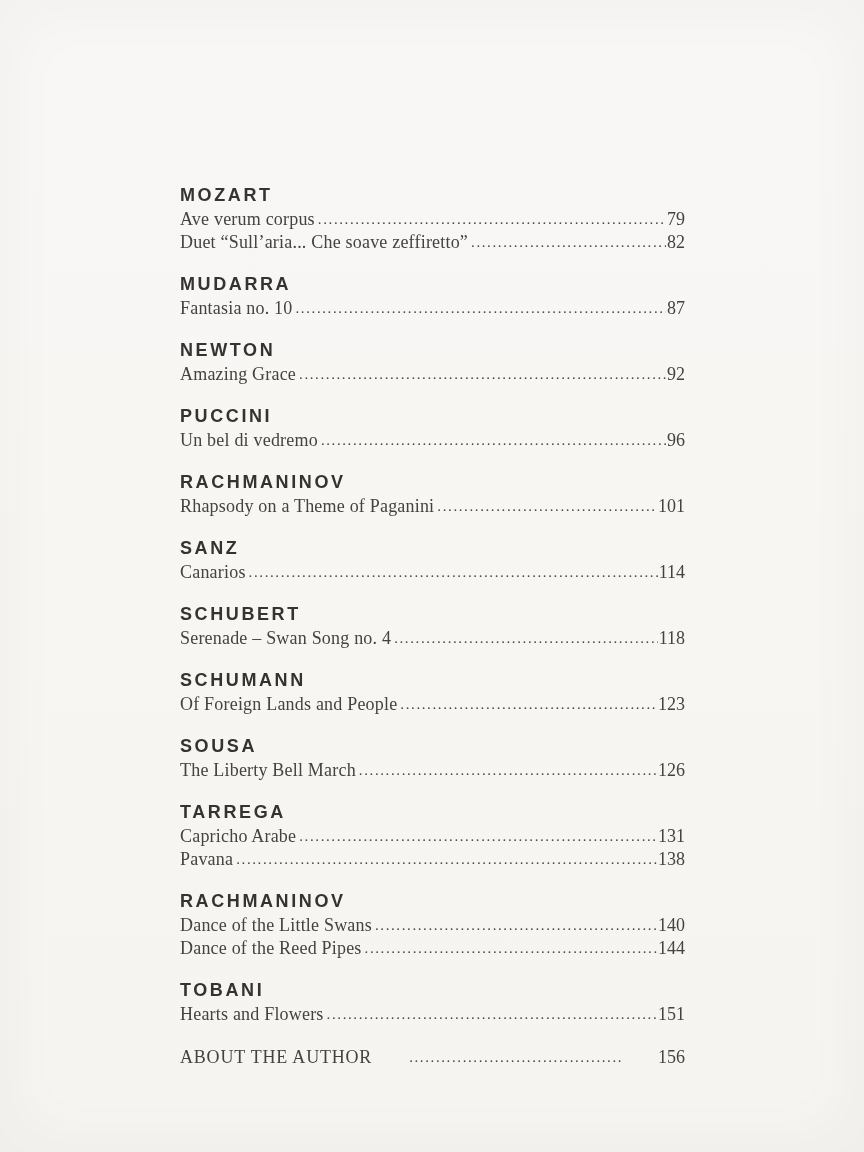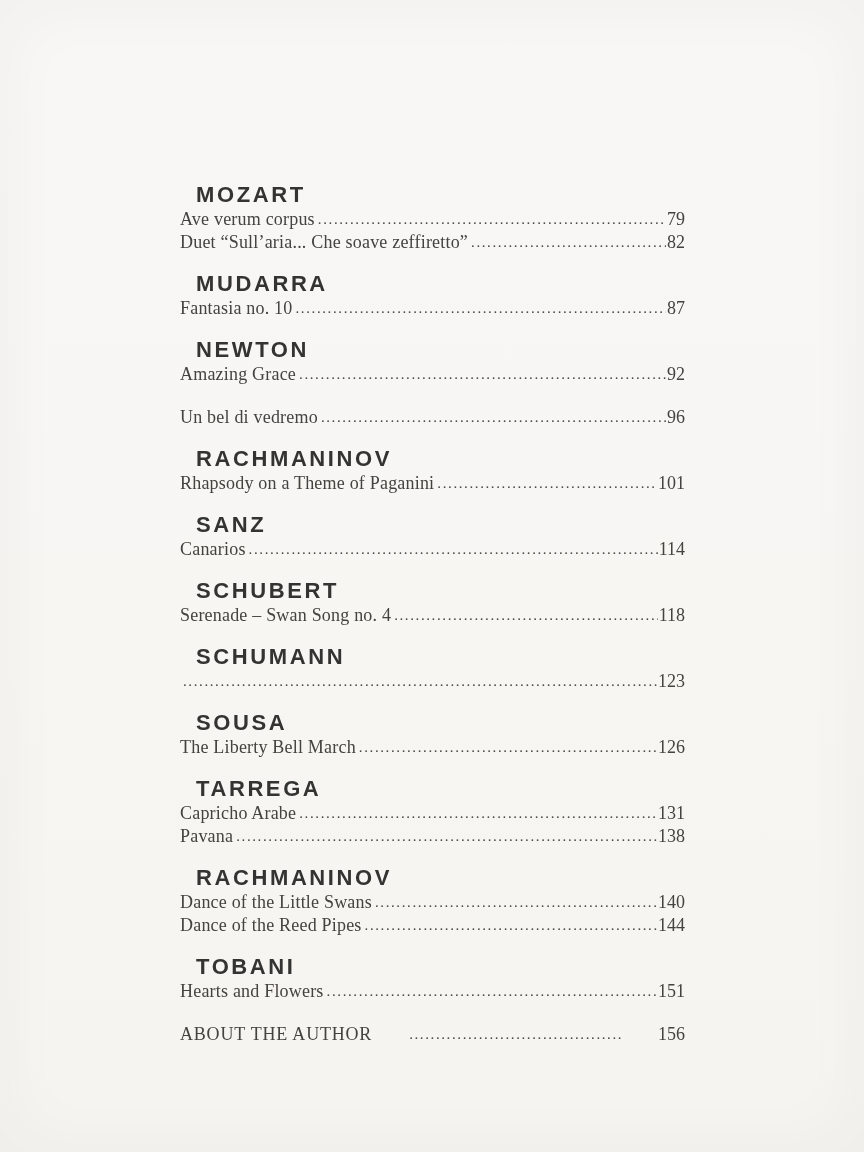--- a/index.html
+++ b/index.html
@@ -23,23 +23,23 @@
   .toc {
     position: absolute;
     left: 180px;
     top: 184px;
     width: 505px;
   }
   .sec {
     margin: 0 0 20px 0;
   }
   .composer {
-    margin: 0 0 1px 16px;
+    margin: 0 0 1px 0;
     font-family: "Liberation Sans", sans-serif;
-    font-size: 22px;
+    font-size: 18px;
     font-weight: 700;
     letter-spacing: 2.6px;
     line-height: 22px;
     color: #333331;
   }
   .entry {
     display: flex;
     align-items: center;
     font-family: "Liberation Serif", serif;
     font-size: 18px;
@@ -114,20 +114,21 @@
     <div class="entries">
   <div class="entry">
     <span class="t">Amazing Grace</span>
     <span class="dots"></span>
     <span class="pg">92</span>
   </div>
 </div>
   </section>
 
   <section class="sec">
+    <h2 class="composer">PUCCINI</h2>
     <div class="entries">
   <div class="entry">
     <span class="t">Un bel di vedremo</span>
     <span class="dots"></span>
     <span class="pg">96</span>
   </div>
 </div>
   </section>
 
   <section class="sec">
@@ -161,20 +162,21 @@
     <span class="dots"></span>
     <span class="pg">118</span>
   </div>
 </div>
   </section>
 
   <section class="sec">
     <h2 class="composer">SCHUMANN</h2>
     <div class="entries">
   <div class="entry">
+    <span class="t">Of Foreign Lands and People</span>
     <span class="dots"></span>
     <span class="pg">123</span>
   </div>
 </div>
   </section>
 
   <section class="sec">
     <h2 class="composer">SOUSA</h2>
     <div class="entries">
   <div class="entry">

